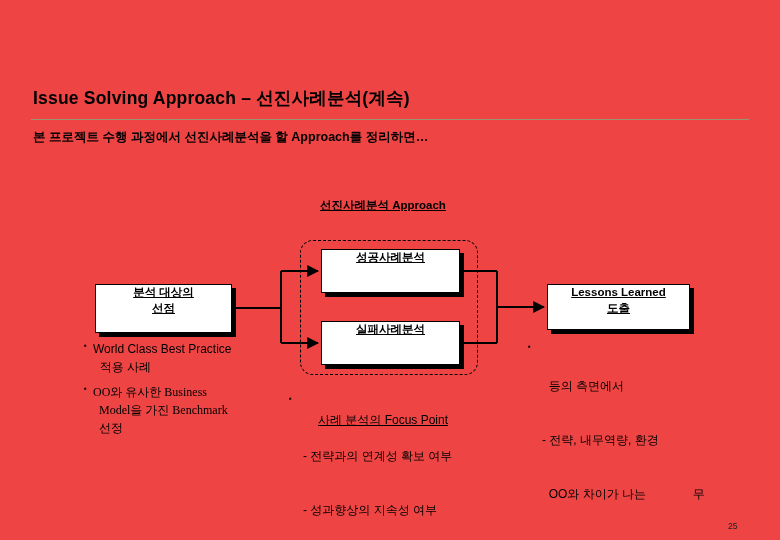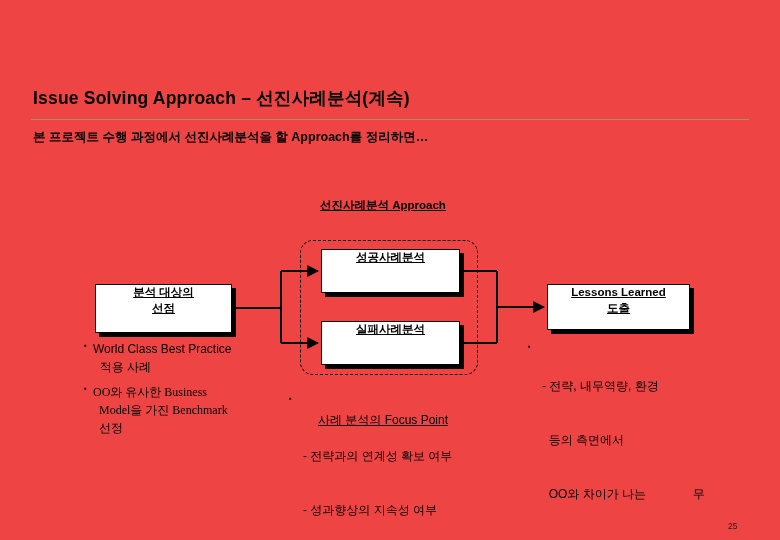--- a/index.html
+++ b/index.html
@@ -209,22 +209,22 @@
       <span class="underlined-head" style="white-space: pre-wrap;">사례 분석의 Focus Point</span>
       <div class="sub-line" style="white-space: pre-wrap;">- 전략과의 연계성 확보 여부</div>
       <div class="sub-line" style="white-space: pre-wrap;">- 성과향상의 지속성 여부</div>
       
       
     </div>
   </div>
 
   <div class="bullet-block" id="bullets-right">
     <div class="bullet-item" style="white-space: pre-wrap;">
+      <div class="sub-line" style="white-space: pre-wrap;">  등의 측면에서</div>
       <div class="sub-line" style="white-space: pre-wrap;">- 전략, 내무역량, 환경</div>
-      <div class="sub-line" style="white-space: pre-wrap;">  등의 측면에서</div>
       <div class="sub-line" style="white-space: pre-wrap;">  OO와 차이가 나는              무</div>
       
     </div>
 
   </div>
 
   <div id="page-number">25</div>
 
 </div>
 

